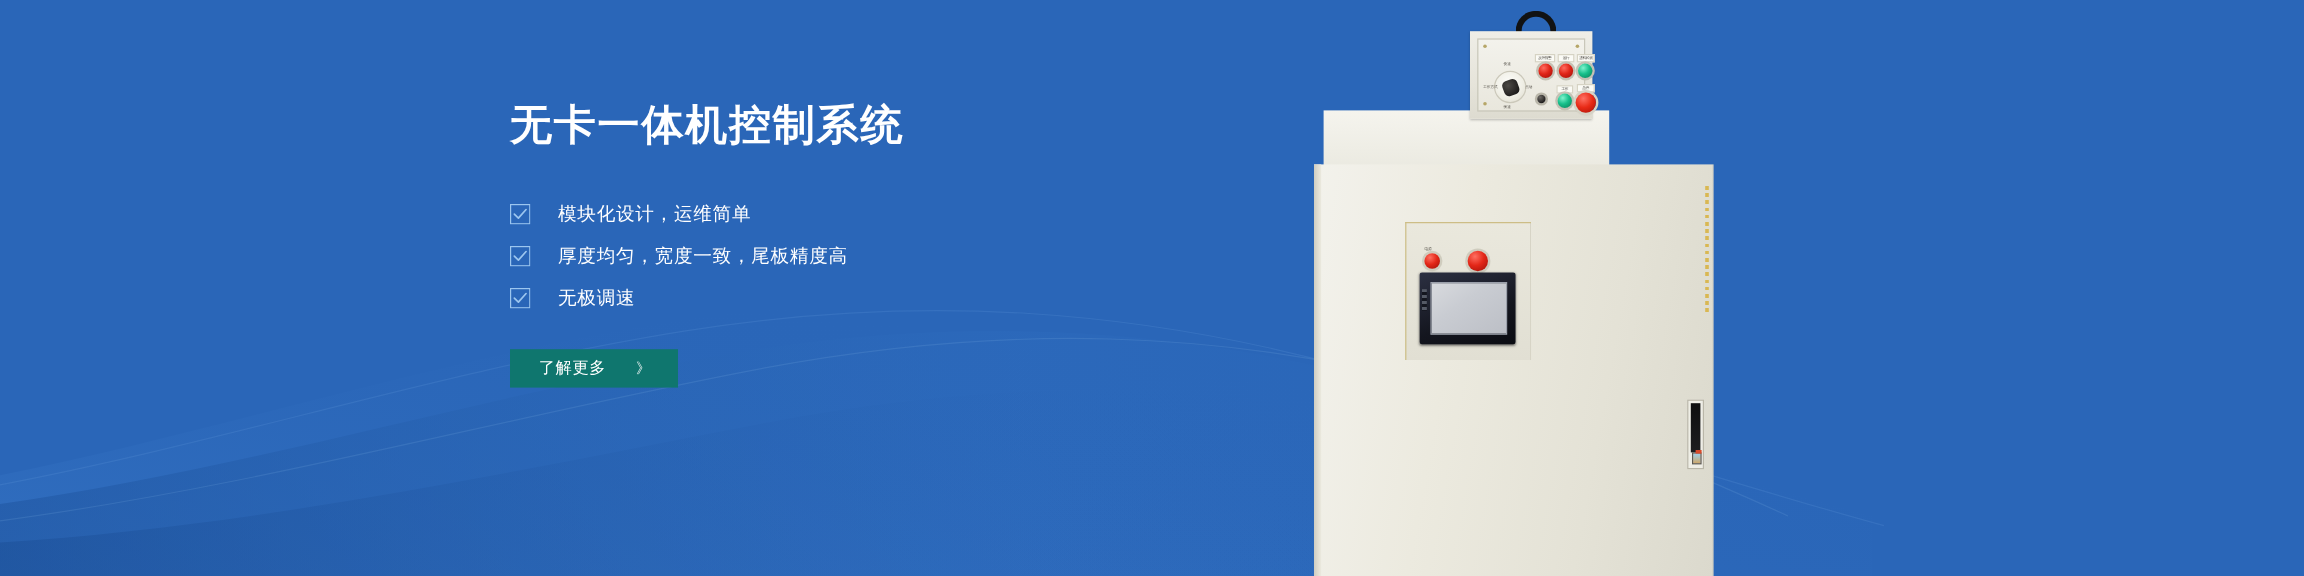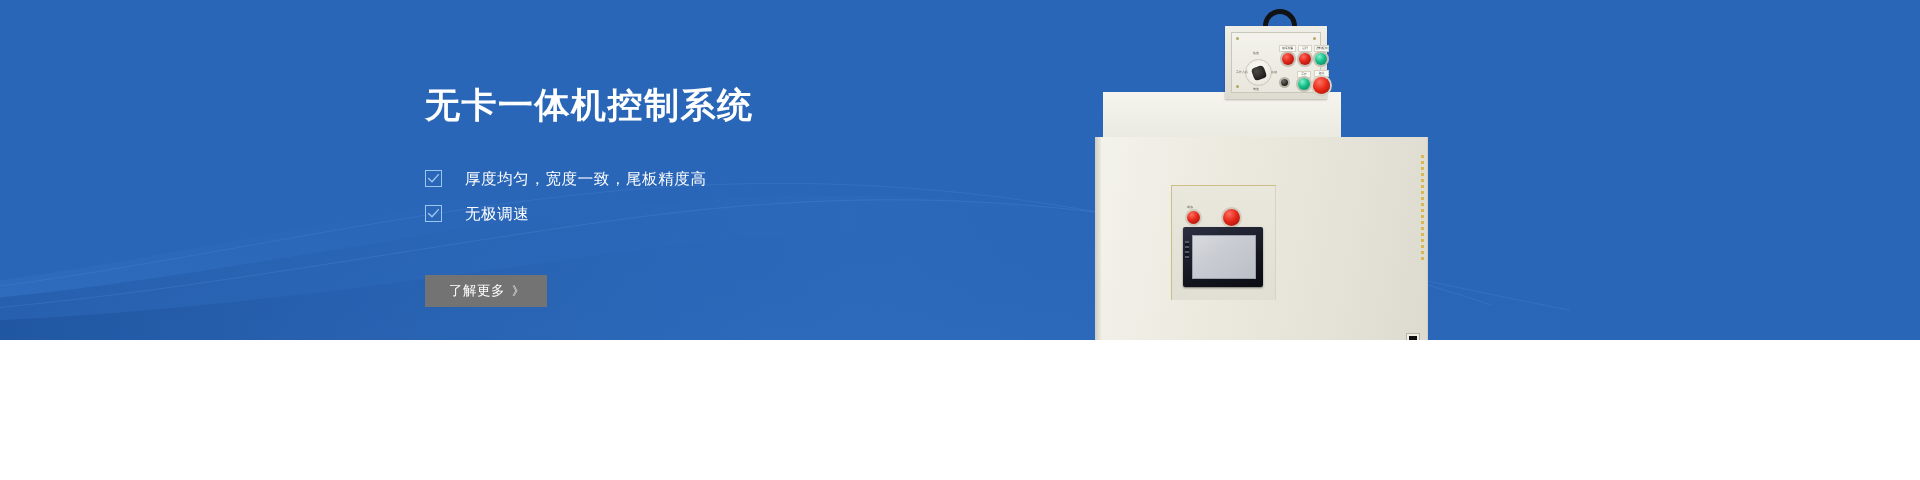--- a/index.html
+++ b/index.html
@@ -5,21 +5,21 @@
   html, body {
     margin: 0;
     padding: 0;
     background: #ffffff;
   }
   * { box-sizing: border-box; }
 
   .banner {
     position: relative;
     width: 1920px;
-    height: 340px;
+    height: 480px;
     overflow: hidden;
     background: #2a66b8;
     font-family: "Liberation Sans", "DejaVu Sans", sans-serif;
   }
 
   
   .waves {
     position: absolute;
     inset: 0;
     pointer-events: none;
@@ -68,26 +68,26 @@
     font-size: 15.5px;
     letter-spacing: 0.6px;
     line-height: 1;
     white-space: nowrap;
   }
 
   .cta-button {
     display: inline-flex;
     align-items: center;
     justify-content: center;
-    gap: 7px;
-    margin-top: 35px;
+    gap: 25px;
+    margin-top: 16px;
     padding: 0 24px;
     height: 32px;
     min-width: 118px;
-    background: #737373;
+    background: #0f766e;
     border: none;
     color: #ffffff;
     font-family: inherit;
     font-size: 13.5px;
     letter-spacing: 0.5px;
     cursor: pointer;
   }
   .cta-chevrons {
     font-size: 12px;
     opacity: 0.95;
@@ -363,20 +363,29 @@
       <path d="M0,434 C210,406 420,348 630,308 C840,268 1020,276 1190,320 C1320,354 1420,398 1490,430" fill="none" stroke="#7fb0e4" stroke-opacity="0.18" stroke-width="1"></path>
     </svg>
   </div>
 
   <div class="content">
 
     <h1 class="headline">无卡一体机控制系统</h1>
 
     <ul class="feature-list">
 
+      <li class="feature-item">
+        <span class="checkbox-icon">
+          <svg width="17" height="17" viewBox="0 0 17 17" aria-hidden="true">
+            <rect x="0.5" y="0.5" width="16" height="16" fill="none" stroke="#9cc6ef" stroke-width="1"></rect>
+            <polyline points="3.6,8.4 7,11.8 13.4,4.6" fill="none" stroke="#9cc6ef" stroke-width="1.4" stroke-linecap="round" stroke-linejoin="round"></polyline>
+          </svg>
+        </span>
+        <span class="feature-text">模块化设计，运维简单</span>
+      </li>
 
       <li class="feature-item">
         <span class="checkbox-icon">
           <svg width="17" height="17" viewBox="0 0 17 17" aria-hidden="true">
             <rect x="0.5" y="0.5" width="16" height="16" fill="none" stroke="#9cc6ef" stroke-width="1"></rect>
             <polyline points="3.6,8.4 7,11.8 13.4,4.6" fill="none" stroke="#9cc6ef" stroke-width="1.4" stroke-linecap="round" stroke-linejoin="round"></polyline>
           </svg>
         </span>
         <span class="feature-text">厚度均匀，宽度一致，尾板精度高</span>
       </li>

